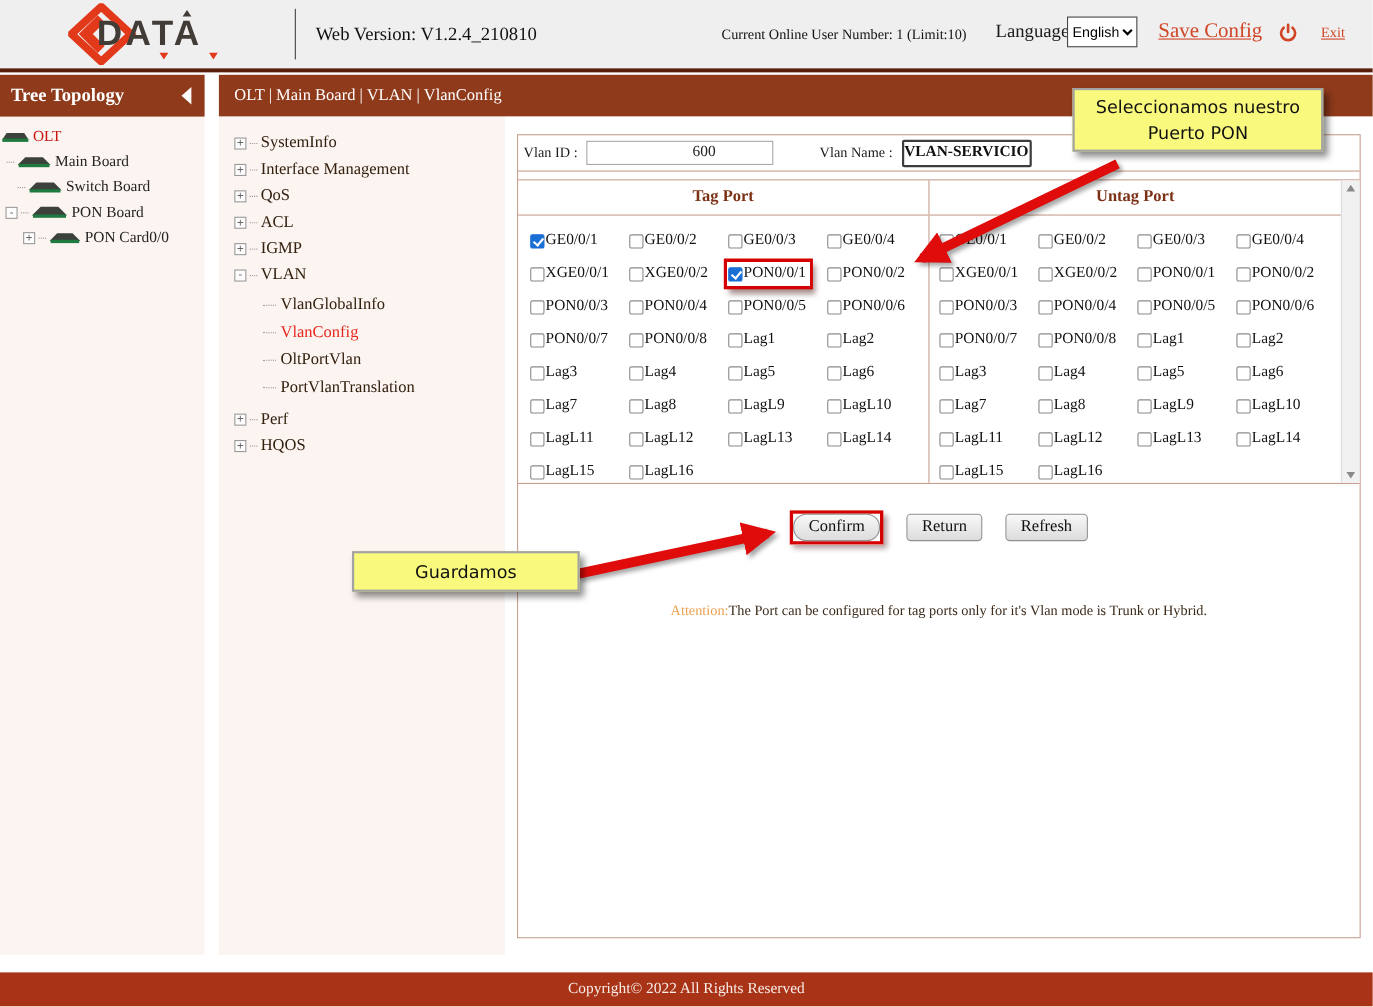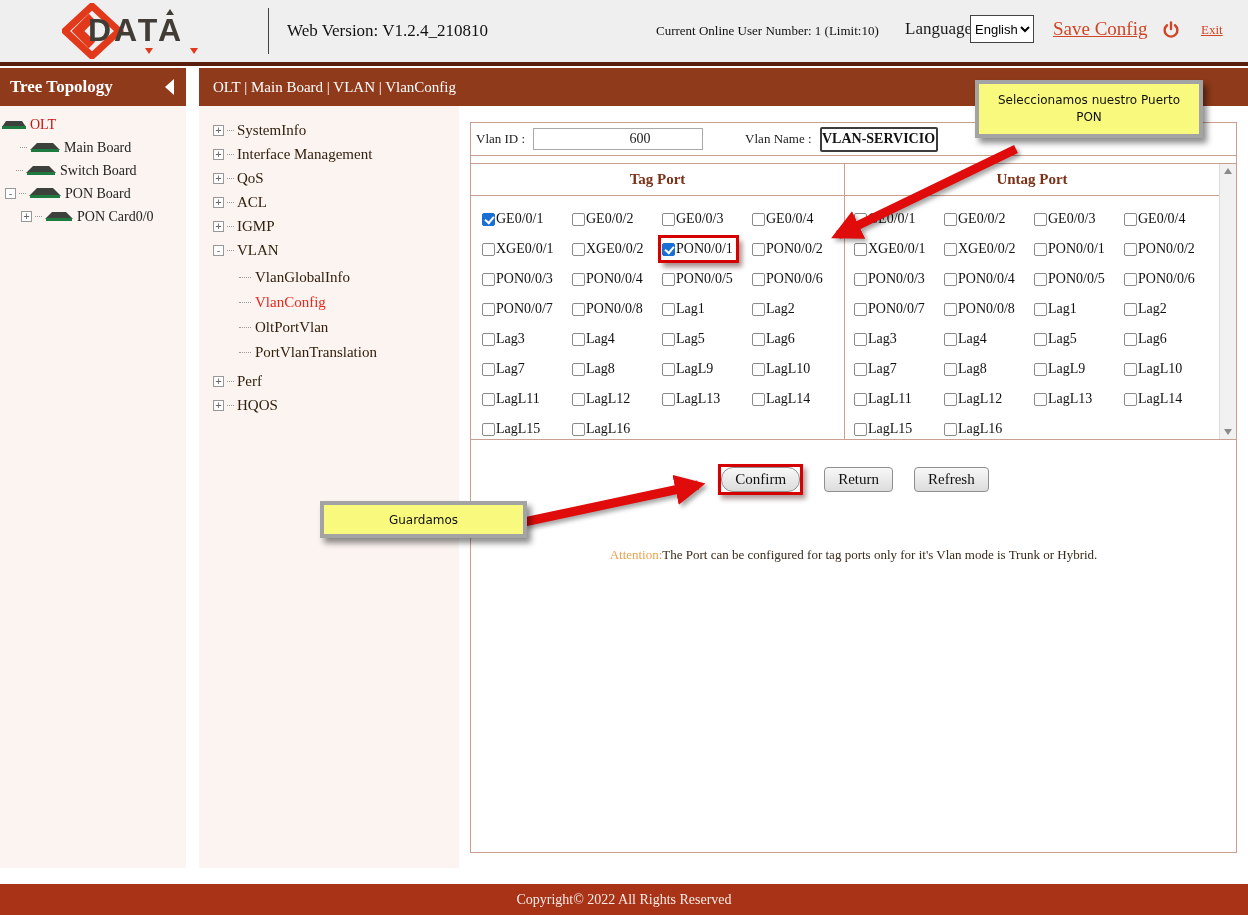--- a/index.html
+++ b/index.html
@@ -100,22 +100,22 @@
   .confirm-hl .btn { border-radius:12px; }
 
   .attention { margin-top:52px; text-align:center; font-size:13px; color:#3b2a1a; }
   .attention .att-label { color:#eda24f; }
 
   
   .bottom-gap { height:16px; background:#fff; }
   .footer { height:31px; background:#a93316; color:#f7ece7; font-size:14px; display:flex; align-items:center; justify-content:center; }
 
   
-  .note { position:absolute; background:#f9f97e; border:4px solid #a3a3a3; color:#111;
-    font-family:"DejaVu Sans", sans-serif; font-size:12px; text-align:center; z-index:60;
+  .note { position:absolute; background:#f9f97e; border:2px solid #a3a3a3; color:#111;
+    font-family:"DejaVu Sans", sans-serif; font-size:16px; text-align:center; z-index:60;
     box-shadow:4px 5px 6px rgba(0,0,0,0.45); display:flex; align-items:center; justify-content:center; }
   .note1 { left:975px; top:80px; width:228px; min-height:58px; padding:4px 6px; line-height:1.45; }
   .note2 { left:320px; top:501px; width:207px; height:37px; }
   .arrow-overlay { position:absolute; left:0; top:0; width:1248px; height:915px; pointer-events:none; z-index:55; }
   .arrow-overlay line { filter:drop-shadow(3px 3px 2px rgba(0,0,0,0.35)); }
 </style>
 </head>
 <body>
 
 <div class="top-header">
@@ -163,21 +163,21 @@
 <div class="main-row">
 
   <div class="tree-panel">
     <div class="tree-item" style="padding-left:2px;">
       <svg class="dev-icon" width="24" height="12">
         <polygon points="4,2 20,2 24,8 0,8" fill="#3c413c"></polygon>
           <rect x="0" y="7" width="24" height="3" fill="#1f7a40"></rect>
       </svg>
       <span class="lbl olt-label">OLT</span>
     </div>
-    <div class="tree-item" style="padding-left:20px;">
+    <div class="tree-item" style="padding-left:6px;">
       <span class="connector"></span>
       <svg class="dev-icon" width="30" height="13">
         <polygon points="7,2 23,2 30,9 0,9" fill="#3c413c"></polygon>
           <rect x="1" y="8" width="28" height="3" fill="#1f7a40"></rect>
       </svg>
       <span class="lbl">Main Board</span>
     </div>
     <div class="tree-item" style="padding-left:16px;">
       <span class="connector"></span>
       <svg class="dev-icon" width="30" height="13">

